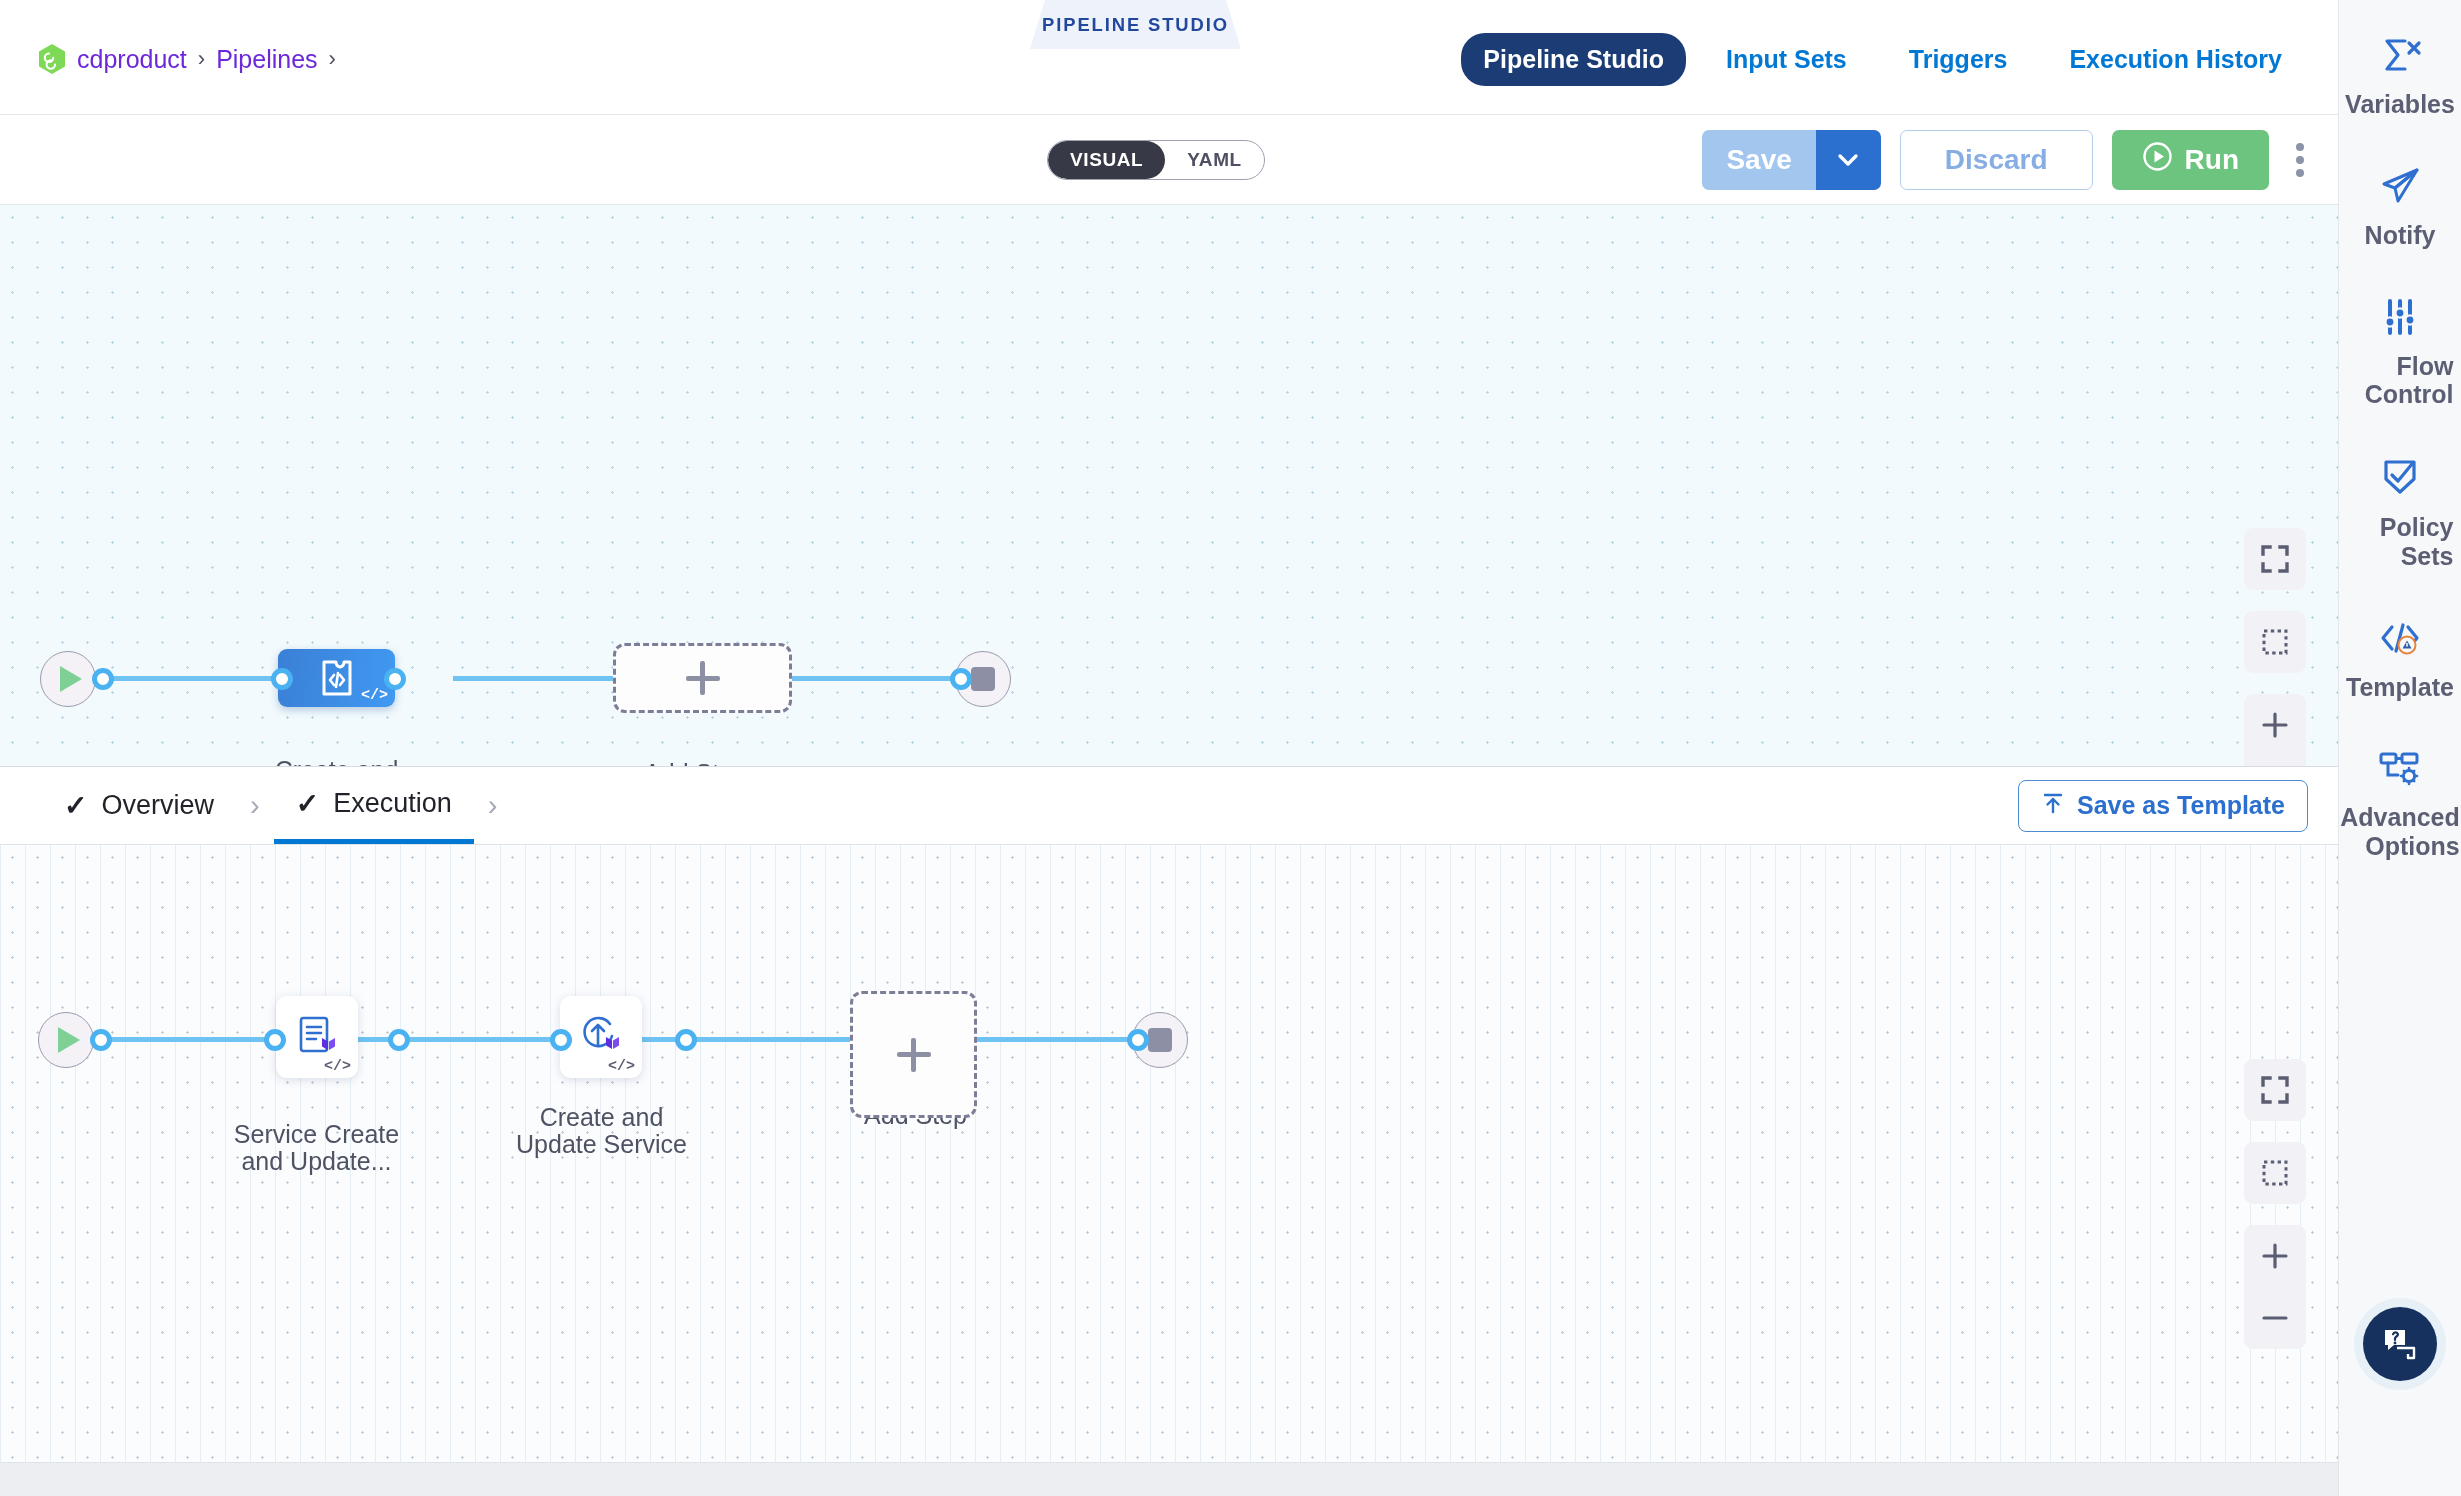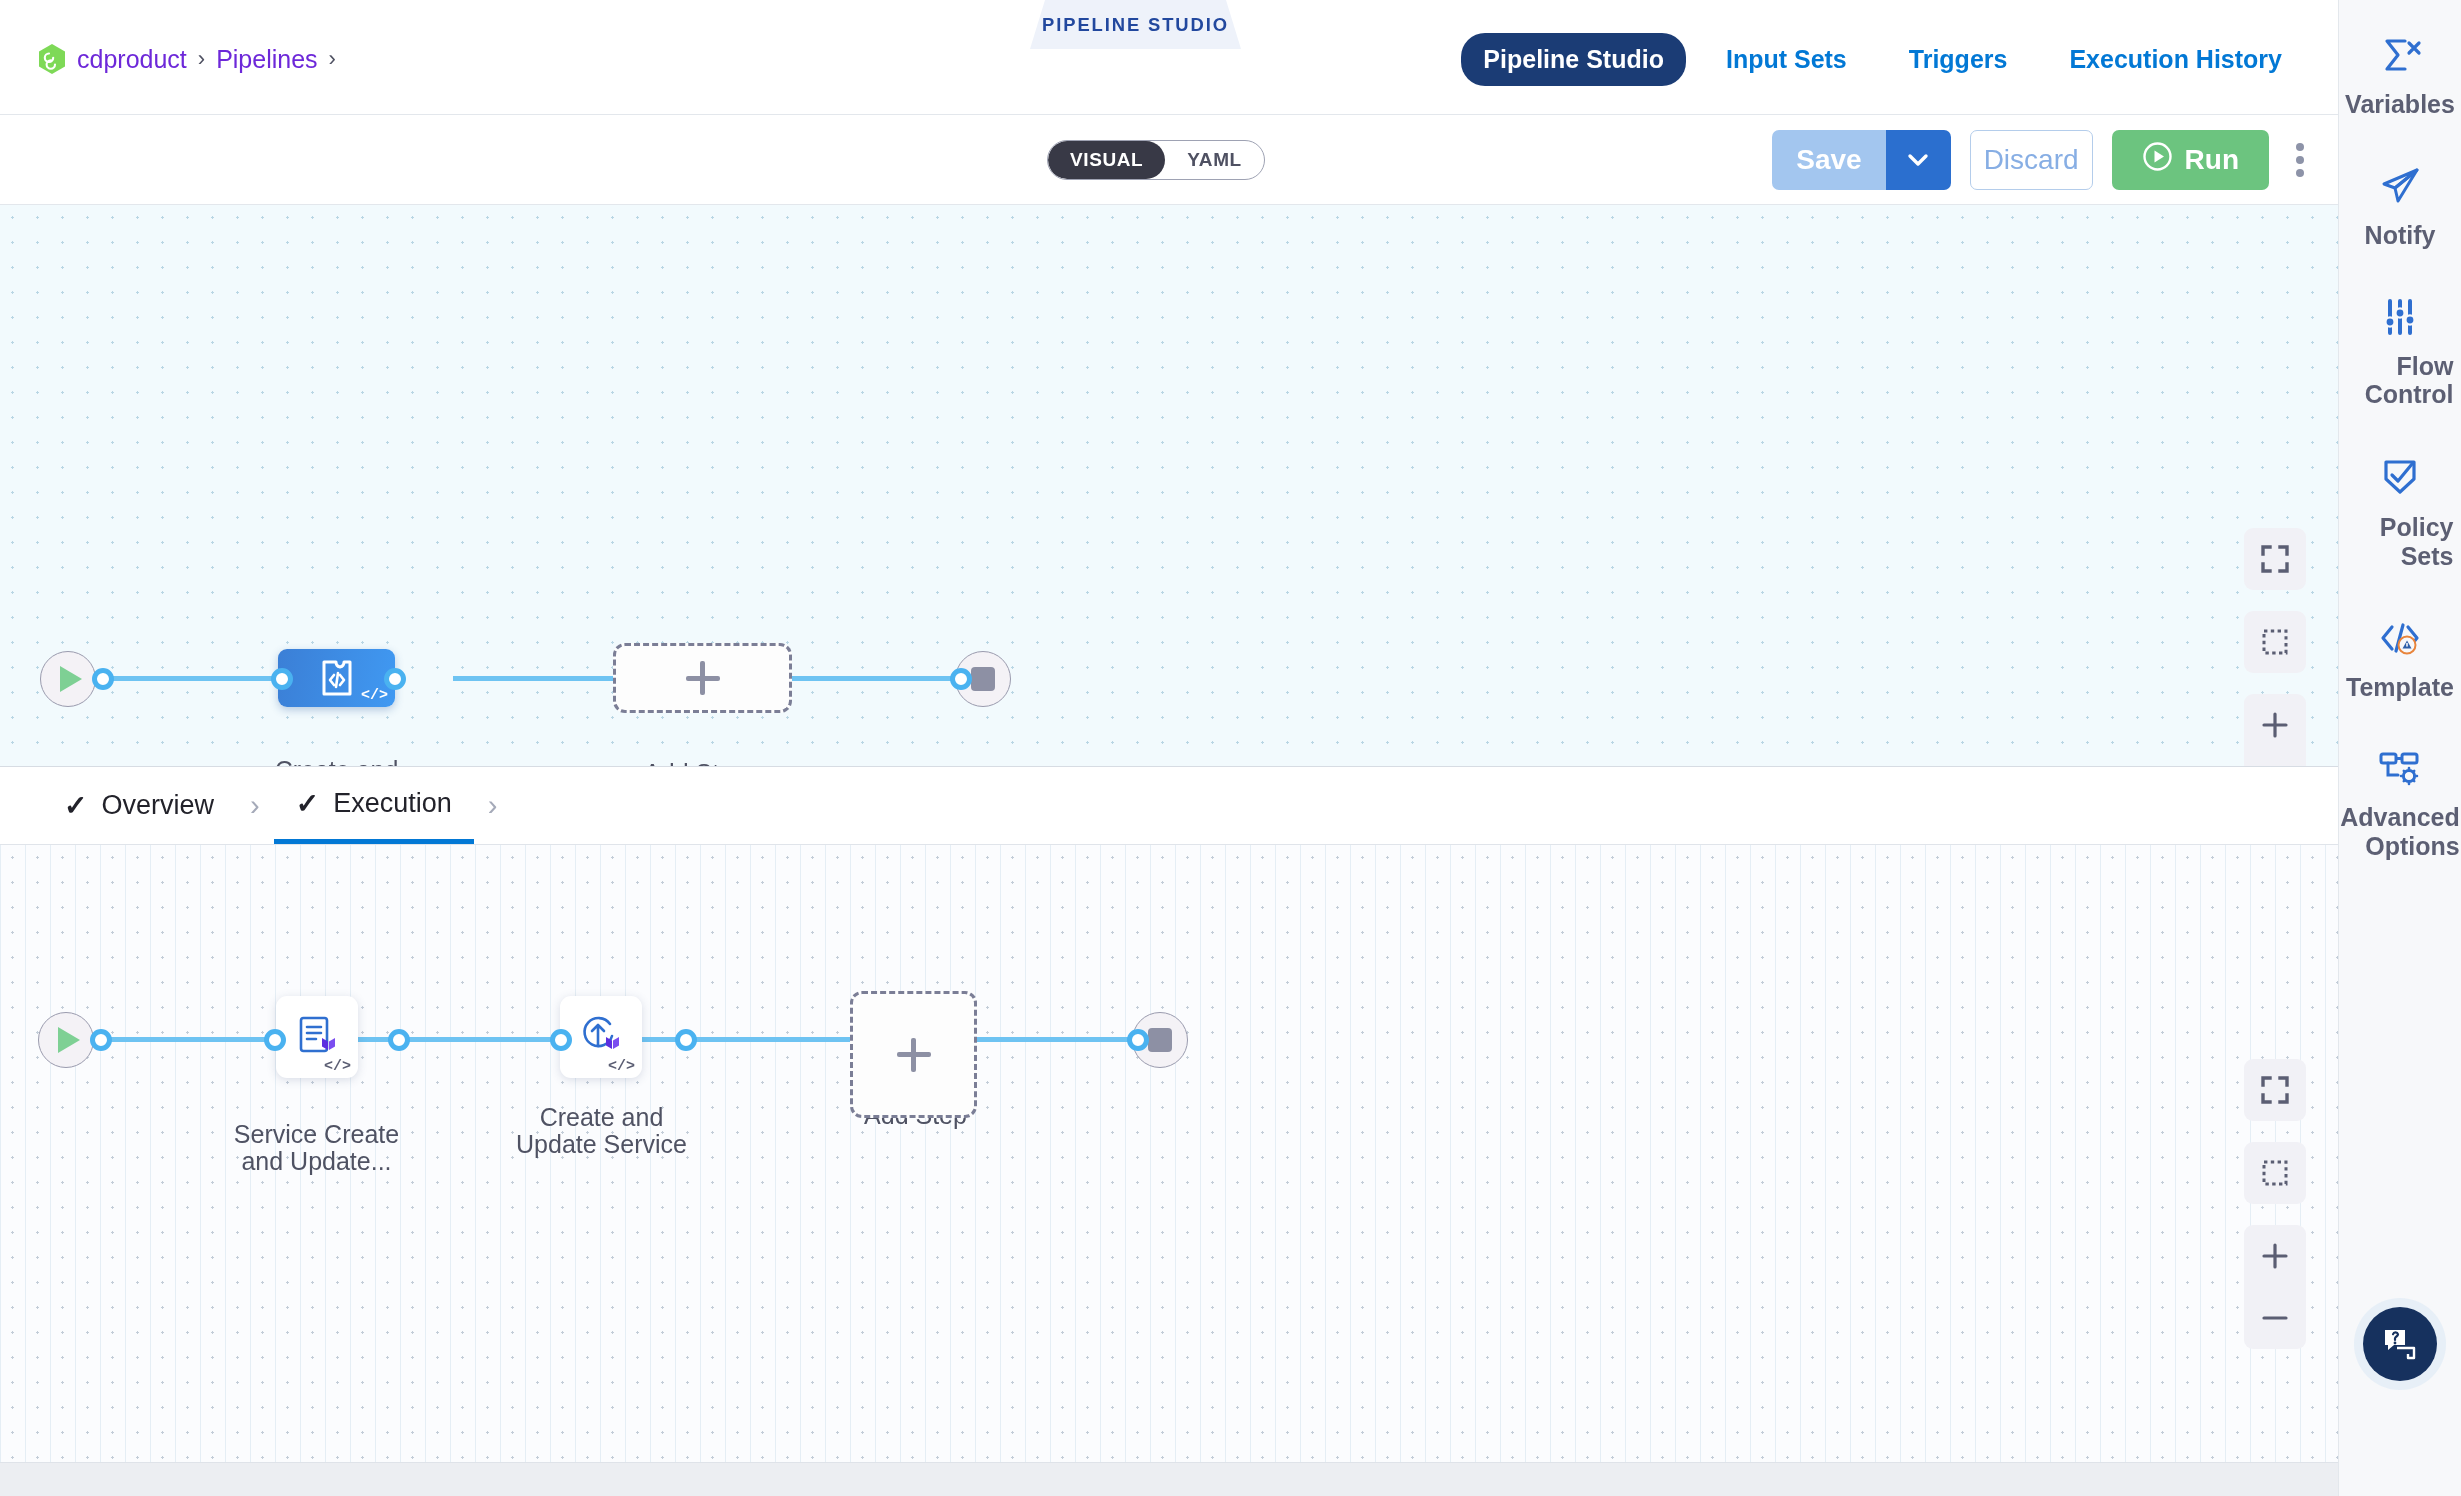--- a/index.html
+++ b/index.html
@@ -86,22 +86,22 @@
     background: #a3c6ef; color: #fff; font-size: 28px; font-weight: bold;
     padding: 0 24px; height: 60px; display: flex; align-items: center;
     border: none; cursor: pointer;
   }
   .save-caret {
     background: #2b6fcf; width: 65px; height: 60px;
     display: flex; align-items: center; justify-content: center; cursor: pointer;
   }
   .discard-btn {
     background: #fff; border: 1.5px solid #b4cdeb; border-radius: 7px;
-    color: #87aee4; font-size: 28px; font-weight: normal;
-    padding: 0 13px; height: 60px; display: flex; align-items: center; cursor: pointer;
+    color: #87aee4; font-size: 28px; font-weight: bold;
+    padding: 0 44px; height: 60px; display: flex; align-items: center; cursor: pointer;
   }
   .run-btn {
     background: #6cc47f; border: none; border-radius: 7px; color: #fff;
     font-size: 28px; font-weight: bold; height: 60px;
     padding: 0 30px; display: flex; align-items: center; gap: 12px; cursor: pointer;
   }
   .kebab { display: flex; flex-direction: column; gap: 5px; padding: 8px; cursor: pointer; }
   .kebab i { width: 8px; height: 8px; border-radius: 50%; background: #8d93a8; display: block; }
 
   
@@ -359,20 +359,29 @@
       <div class="stab">
         <span class="check">✓</span>
         <span>Overview</span>
       </div>
       <span class="stab-chev">›</span>
       <div class="stab active">
         <span class="check">✓</span>
         <span>Execution</span>
       </div>
       <span class="stab-chev">›</span>
+      <div class="tpl-btn">
+        <span>
+          <svg width="24" height="24" viewBox="0 0 24 24">
+            <path d="M4 4 H20" stroke="#2b6fcf" stroke-width="2.4" stroke-linecap="round"></path>
+            <path d="M12 21 V8 M6.5 13.5 L12 8 L17.5 13.5" fill="none" stroke="#2b6fcf" stroke-width="2.4" stroke-linecap="round" stroke-linejoin="round"></path>
+          </svg>
+        </span>
+        <span>Save as Template</span>
+      </div>
     </div>
 
     <div class="step-canvas">
       <div class="edge" style="left:90px; top:192px; width:199px;"></div>
       <div class="edge" style="left:264px; top:192px; width:308px;"></div>
       <div class="edge" style="left:446px; top:192px; width:418px;"></div>
       <div class="edge" style="left:973px; top:192px; width:179px;"></div>
 
       <div class="start-node" style="left:38px; top:167px;">
         <div class="play-tri"></div>

